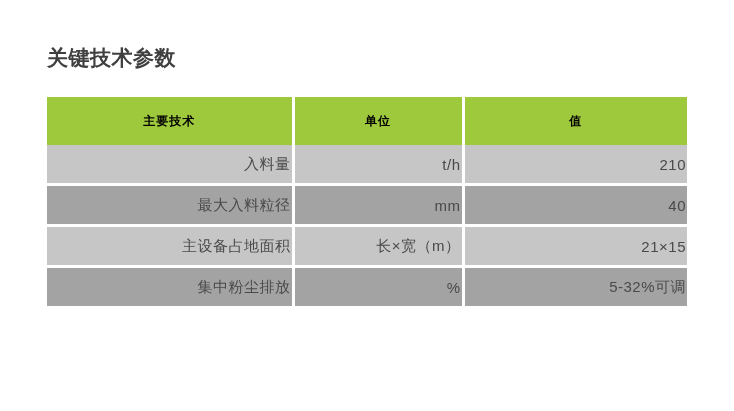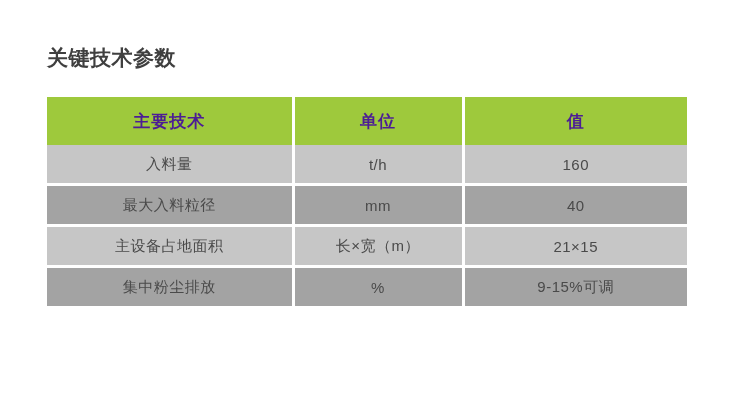--- a/index.html
+++ b/index.html
@@ -35,35 +35,35 @@
     top: 97px;
     width: 640px;
   }
   table {
     border-collapse: collapse;
     width: 640px;
     table-layout: fixed;
   }
   thead th {
     background: #9ec93c;
-    color: #4c1d95;
-    font-size: 17px;
+    color: #000000;
+    font-size: 12px;
     font-weight: bold;
     height: 46px;
     border-right: 3px solid #ffffff;
     text-align: center;
     letter-spacing: 1px;
   }
   thead th:last-child {
     border-right: none;
   }
   tbody td {
     height: 36px;
     font-size: 15px;
-    text-align: center;
+    text-align: right;
     color: #4a4a4a;
     border-right: 3px solid #ffffff;
     border-bottom: 3px solid #ffffff;
     letter-spacing: 0.5px;
   }
   tbody td:last-child {
     border-right: none;
   }
   tbody tr.odd td {
     background: #c6c6c6;
@@ -96,34 +96,34 @@
         <tr>
           <th>主要技术</th>
           <th>单位</th>
           <th>值</th>
         </tr>
       </thead>
       <tbody>
         <tr class="odd">
           <td>入料量</td>
           <td>t/h</td>
-          <td>160</td>
+          <td>210</td>
         </tr>
         <tr class="even">
           <td>最大入料粒径</td>
           <td>mm</td>
           <td>40</td>
         </tr>
         <tr class="odd">
           <td>主设备占地面积</td>
           <td>长×宽（m）</td>
           <td>21×15</td>
         </tr>
         <tr class="even">
           <td>集中粉尘排放</td>
           <td>%</td>
-          <td>9-15%可调</td>
+          <td>5-32%可调</td>
         </tr>
       </tbody>
     </table>
   </div>
 
 </div>
 
 </body></html>

